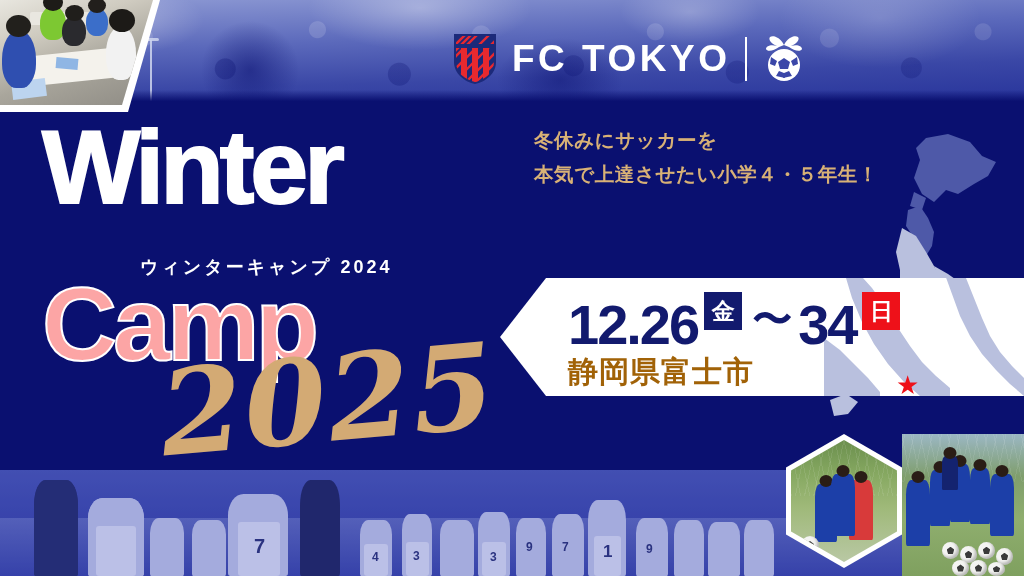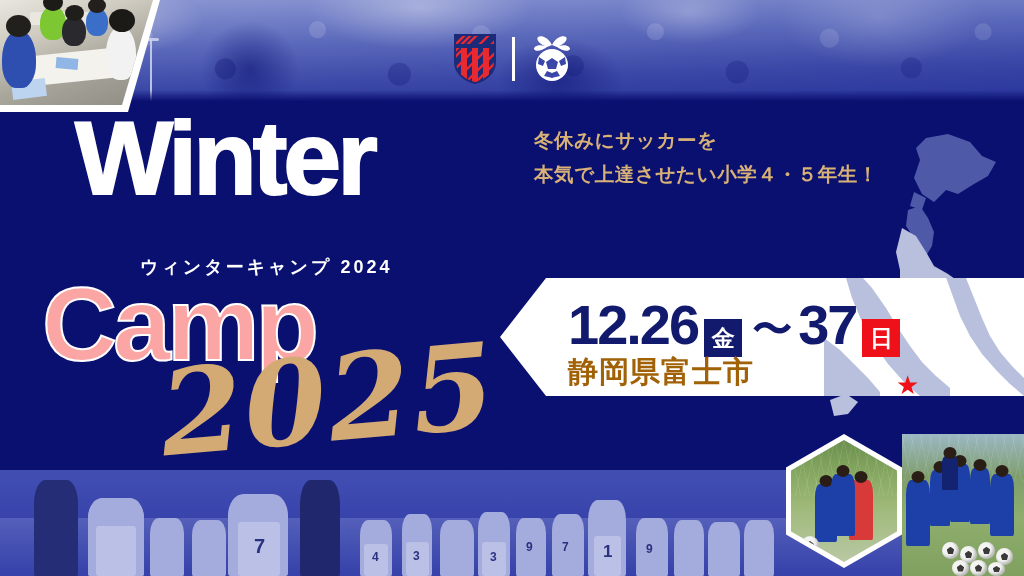--- a/index.html
+++ b/index.html
@@ -83,22 +83,22 @@
   .pole{ position:absolute; background:#cfd6ee; opacity:.85; }
 
   
   .japan{
     position:absolute; right:18px; top:132px; width:176px; height:300px;
     opacity:1; pointer-events:none;
   }
 
   
   .headline{
-    position:absolute; left:42px; top:114px; color:#fff;
-    font-weight:bold; letter-spacing:-2px; line-height:.86;margin-left:33px;
+    position:absolute; left:42px; top:123px; color:#fff;
+    font-weight:bold; letter-spacing:-2px; line-height:.86;
   }
   .word-winter{
     font-size:104px; font-weight:bold; color:#fff;
     font-family:"Liberation Sans", sans-serif;
     letter-spacing:-4px;
     text-shadow:0 0 0 #fff;
     -webkit-text-stroke:2px #fff;
   }
   .jp-sub{
     position:absolute; left:140px; top:255px;
@@ -134,21 +134,21 @@
     background:#ffffff;
     -webkit-clip-path:polygon(46px 0, 524px 0, 524px 118px, 46px 118px, 0 59px);
     clip-path:polygon(46px 0, 524px 0, 524px 118px, 46px 118px, 0 59px);
     z-index:7;
   }
   .banner-map{
     position:absolute; right:0; top:0; width:200px; height:118px; overflow:hidden;
   }
   .date-row{
     position:absolute; left:68px; top:14px;
-    display:flex; align-items:flex-end; gap:4px;
+    display:flex; align-items:flex-start; gap:4px;
     color:#121a6e; font-weight:bold; font-size:56px; letter-spacing:-2px;
     z-index:3;
   }
   .badge{
     display:inline-flex; align-items:center; justify-content:center;
     width:38px; height:38px; font-size:23px; font-weight:bold; color:#fff;
     letter-spacing:0; margin:0 2px;
   }
   .badge.fri{ background:#121a6e; }
   .badge.sun{ background:#ee1119; }
@@ -275,20 +275,21 @@
           <line x1="6" y1="46" x2="46" y2="6"></line>
             <line x1="12" y1="52" x2="52" y2="12"></line>
           <line x1="18" y1="56" x2="56" y2="18"></line>
         </g>
         <rect x="9" y="16" width="6" height="34" fill="#e8292f"></rect>
         <rect x="20" y="14" width="6" height="36" fill="#e8292f"></rect>
         <rect x="31" y="16" width="6" height="34" fill="#e8292f"></rect>
         <rect x="4" y="12" width="38" height="4" fill="#1c2a7a"></rect>
       </g>
     </svg>
+    <span class="fc-name">FC TOKYO</span>
     <span class="divider"></span>
     <svg width="46" height="50" viewBox="0 0 46 50">
       <path d="M23 11 C19 3 12 1 9 3 C7 5 10 10 16 12 C10 10 5 12 5 15 C6 18 13 17 18 13" fill="#fff"></path>
       <path d="M23 11 C27 3 34 1 37 3 C39 5 36 10 30 12 C36 10 41 12 41 15 C40 18 33 17 28 13" fill="#fff"></path>
       <circle cx="23" cy="31" r="16" fill="#fff"></circle>
       <g fill="#3b47a8">
         <polygon points="23,24 29,28 27,35 19,35 17,28"></polygon>
         <path d="M23 15 l5 3 -3 3 -4 0 -3 -3z" opacity="0"></path>
         <path d="M10 23 l6 4 -2 5 -5 -2z"></path>
         <path d="M36 23 l-6 4 2 5 5 -2z"></path>
@@ -315,21 +316,21 @@
       <svg width="200" height="118" viewBox="0 0 200 118">
         <path fill="#b9c0de" d="M118 -40 L132 -20 L142 0 L150 20 L158 40 L166 58 L176 74 L188 88 L200 100 L200 118 L186 106 L172 92 L158 76 L146 58 L136 38 L128 16 L120 -6 Z"></path>
         <path fill="#b9c0de" d="M30 -10 L48 10 L62 30 L74 50 L86 68 L98 84 L112 98 L126 110 L126 118 L96 118 L80 104 L64 86 L50 66 L38 44 L28 20 L22 0 Z"></path>
         <path fill="#b9c0de" d="M0 60 L16 72 L30 86 L44 100 L56 114 L56 118 L0 118 Z"></path>
       </svg>
     </div>
     <div class="date-row">
       <span>12.26</span>
       <span class="badge fri">金</span>
       <span class="tilde">〜</span>
-      <span>37</span>
+      <span>34</span>
       <span class="badge sun">日</span>
     </div>
     <div class="place">静岡県富士市</div>
   </div>
 
   <div class="star" style="left:896px; top:372px;">★</div>
 
   <div class="bottom-strip">
     <div class="bs-field"></div>
     <div class="kid dark" style="left:34px; width:44px; height:96px;"></div>

